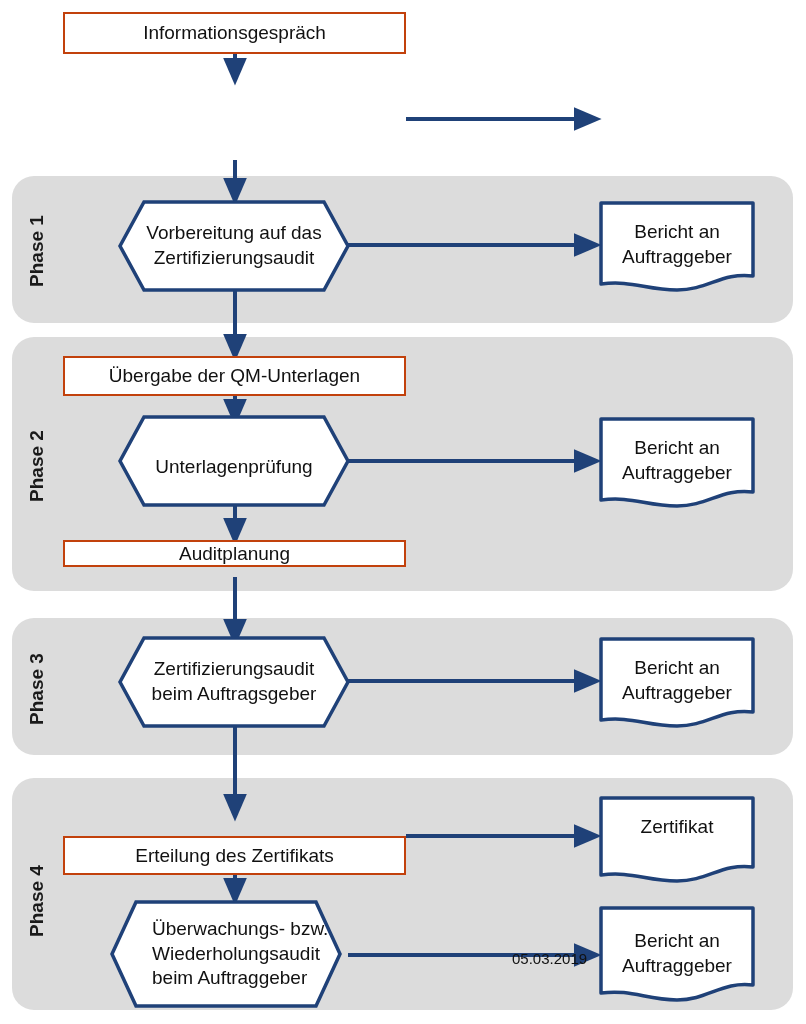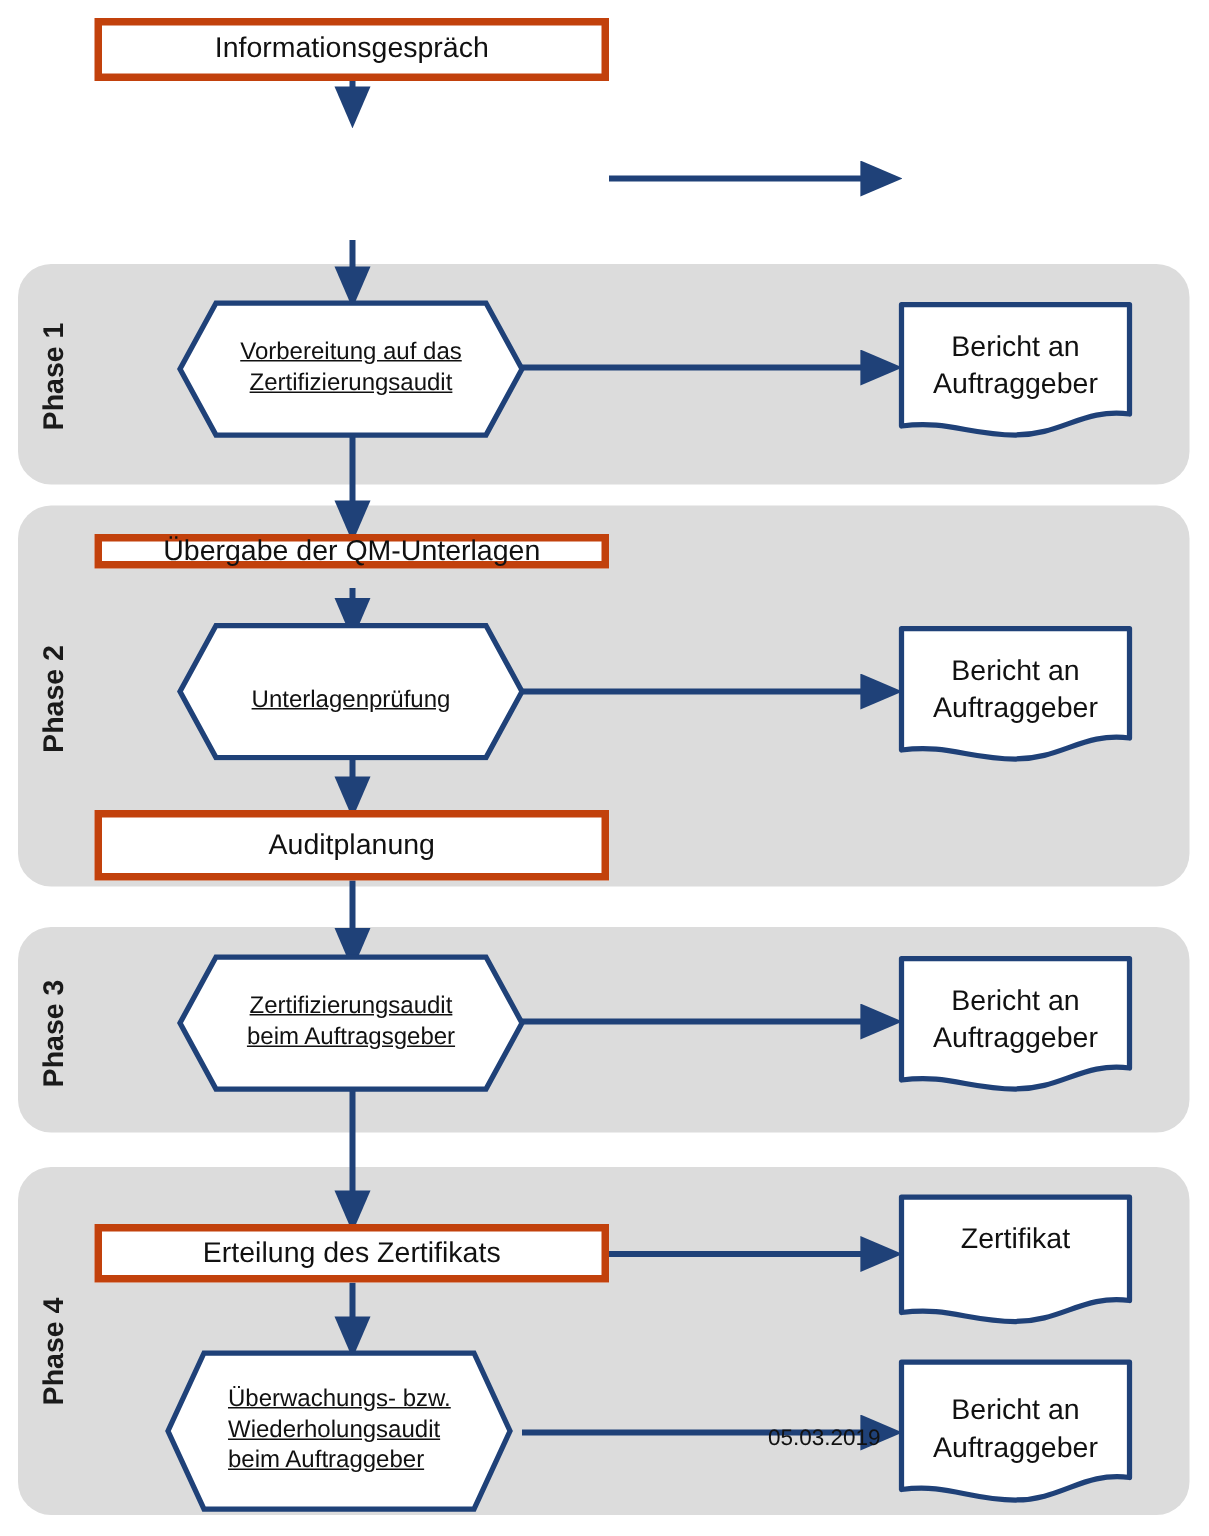--- a/index.html
+++ b/index.html
@@ -30,21 +30,21 @@
     font-weight: bold;
     white-space: nowrap;
     transform-origin: center center;
     transform: rotate(-90deg);
     text-align: center;
   }
   
   .proc-box {
     position: absolute;
     background: #ffffff;
-    border: 5px solid #c2410c;
+    border: 2px solid #c2410c;
     box-sizing: border-box;
     display: flex;
     align-items: center;
     justify-content: center;
     text-align: center;
     color: #111111;
     font-size: 19px;
     line-height: 1.25;
     font-weight: normal;
   }
@@ -63,24 +63,23 @@
     position: absolute;
     left: 0;
     top: 0;
     width: 100%;
     height: 100%;
     display: flex;
     align-items: center;
     justify-content: center;
     text-align: center;
     color: #111111;
-    font-size: 16px;
+    font-size: 19px;
     line-height: 1.3;
     pointer-events: none;
-    text-decoration: underline;
   }
   .hex-label.lft { text-align: left; justify-content: flex-start; padding-left: 42px; box-sizing: border-box; }
   
   .doc-wrap { position: absolute; }
   .doc-wrap svg { position: absolute; left: 0; top: 0; display: block; }
   .doc-label {
     position: absolute;
     left: 0; top: 0;
     width: 100%;
     text-align: center;
@@ -141,29 +140,29 @@
         <line x1="348" y1="955" x2="596" y2="955"></line>
       </g>
     </svg>
   </div>
 
   <div class="proc-box" style="left:63px; top:12px; width:343px; height:42px;">
     <span class="txt">Informationsgespräch</span>
   </div>
 
 
-  <div class="proc-box" style="left:63px; top:356px; width:343px; height:23px;text-align:center;">
+  <div class="proc-box" style="left:63px; top:356px; width:343px; height:40px;text-align:center;">
     <span class="txt">Übergabe der QM-Unterlagen</span>
   </div>
 
-  <div class="proc-box" style="left:63px; top:540px; width:343px; height:47px;">
+  <div class="proc-box" style="left:63px; top:540px; width:343px; height:27px;">
     <span class="txt">Auditplanung</span>
   </div>
 
-  <div class="proc-box" style="left:63px; top:816px; width:343px; height:39px;">
+  <div class="proc-box" style="left:63px; top:836px; width:343px; height:39px;">
     <span class="txt">Erteilung des Zertifikats</span>
   </div>
 
   <div class="hex-wrap" style="left:118px; top:200px; width:232px; height:92px;">
     <svg width="232" height="92" viewBox="0 0 232 92">
       <polygon points="26,2 206,2 230,46 206,90 26,90 2,46" fill="#ffffff" stroke="#1F4178" stroke-width="3.5"></polygon>
     </svg>
     <div class="hex-label">
       <div>
         <div>Vorbereitung auf das</div>

